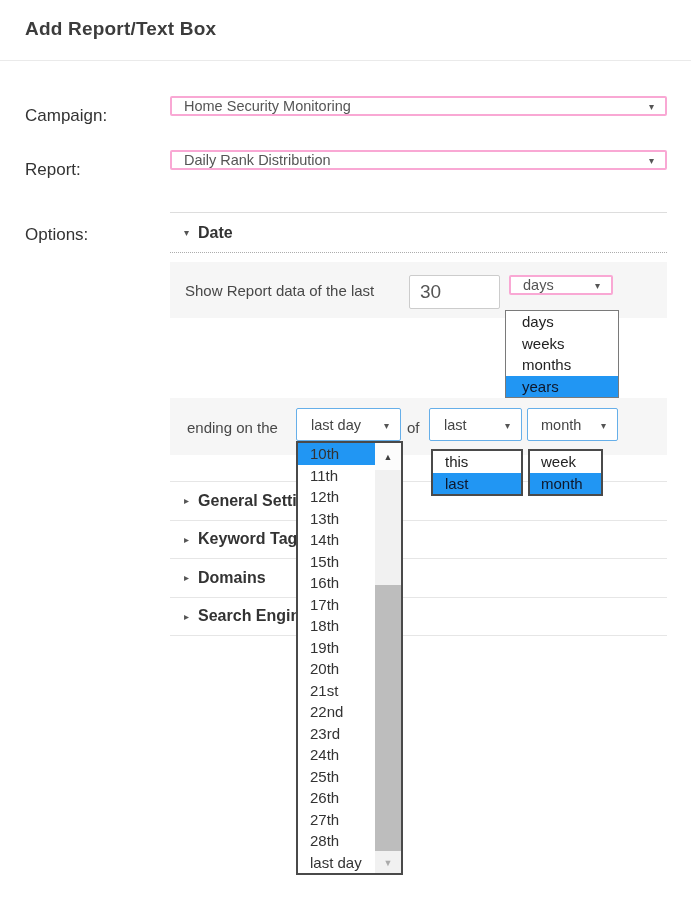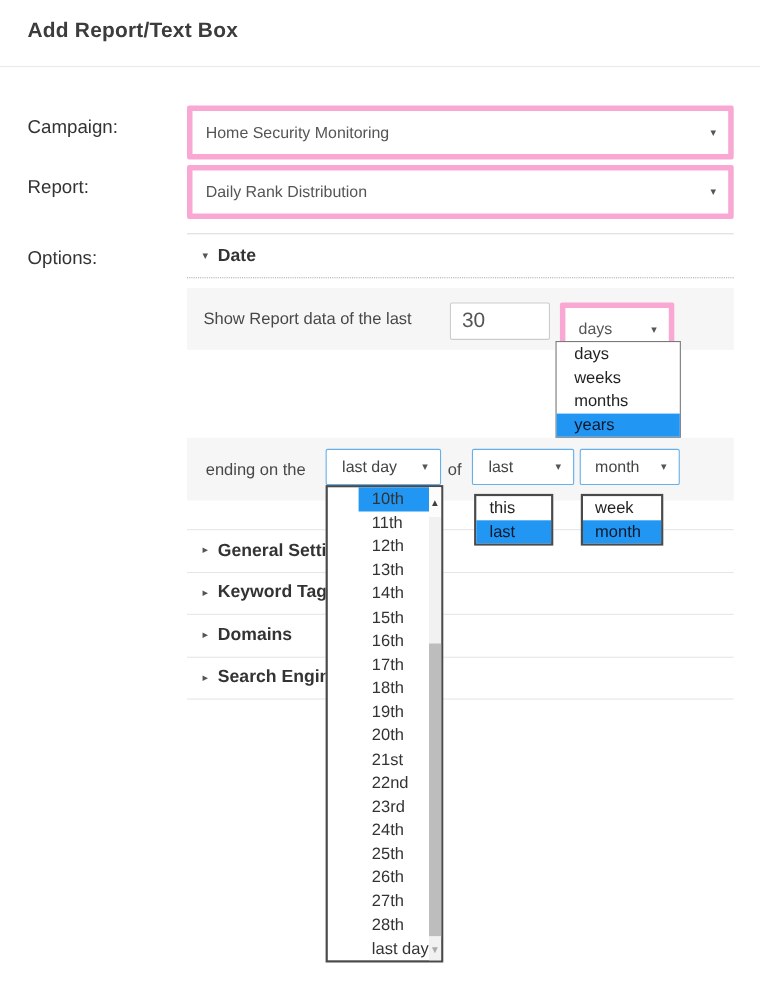--- a/index.html
+++ b/index.html
@@ -6,21 +6,21 @@
   html,body { background:#fff; }
   #app {
     position:relative; width:691px; height:909px; background:#fff; overflow:hidden;
     font-family:"Liberation Sans","DejaVu Sans",sans-serif; color:#333;
   }
   .page-title { position:absolute; left:25px; top:18px; font-size:19px; font-weight:700; color:#3c3c3c; letter-spacing:.2px; }
   .top-divider { position:absolute; left:0; top:60px; width:691px; height:1px; background:#eaeaea; }
 
   .field-label { position:absolute; left:25px; font-size:17px; font-weight:400; color:#333; }
 
-  .select { position:absolute; height:49px; background:#fff; border:5px solid #f9a8d4; border-radius:2px; }
+  .select { position:absolute; height:20px; background:#fff; border:2px solid #f9a8d4; border-radius:2px; }
   .select-value { position:absolute; left:12px; top:50%; transform:translateY(-50%); font-size:14.5px; color:#555; white-space:nowrap; }
   .select-arrow { position:absolute; right:11px; top:50%; transform:translateY(-50%); font-size:10px; color:#555; }
   .select.focused { border:1px solid var(--focus_border,#66afe9); }
   .select.focused .select-value { color:#444; }
 
   .date-header { position:absolute; left:170px; top:212px; width:497px; height:41px;
     border-top:1px solid #ddd; border-bottom:1px dotted #adadad; display:flex; align-items:center; }
   .caret { font-size:10px; color:#555; margin-left:14px; }
   .sec-title { margin-left:9px; font-size:16px; font-weight:700; color:#333; }
 
@@ -30,27 +30,27 @@
   .row-text { position:absolute; font-size:15px; color:#484848; top:50%; transform:translateY(-50%); white-space:nowrap; }
 
   .text-input { position:absolute; height:34px; background:#fff; border:1px solid #ccc; border-radius:2px; }
   .input-value { position:absolute; left:10px; top:50%; transform:translateY(-50%); font-size:19px; color:#555; }
 
   .dropdown { position:absolute; background:#fff; z-index:30; }
   .dd-item { height:21.5px; line-height:21.5px; font-size:15px; color:#222; white-space:nowrap; overflow:hidden; }
   .dd-item.selected { background:var(--highlight,#2196f3); color:#0f172a; }
   .unit-dropdown { left:505px; top:310px; width:114px; border:1px solid #7a7a7a; }
   .unit-dropdown .dd-item { padding-left:16px; }
-  .rel-dropdown { left:431px; top:449px; width:72px; border:2px solid #4a4a4a; }
+  .rel-dropdown { left:431px; top:449px; width:92px; border:2px solid #4a4a4a; }
   .rel-dropdown .dd-item { padding-left:12px; }
   .period-dropdown { left:528px; top:449px; width:75px; border:2px solid #4a4a4a; }
   .period-dropdown .dd-item { padding-left:11px; }
 
   .listbox { position:absolute; left:296px; top:441px; width:107px; height:434px;
-    background:#fff; border:2px solid #4a4a4a; z-index:30; display:flex;padding-left:28px; }
+    background:#fff; border:2px solid #4a4a4a; z-index:30; display:flex; }
   .list-items { flex:1; }
   .list-items .dd-item { padding-left:12px; color:#333; }
   .scrollbar { width:26px; display:flex; flex-direction:column; background:#f1f1f1; }
   .sb-up { height:27px; background:#fcfcfc; display:flex; align-items:center; justify-content:center; }
   .sb-up span { font-size:9px; color:#3f3f3f; }
   .sb-track { flex:1; position:relative; background:#f1f1f1; }
   .sb-thumb { position:absolute; left:0; right:0; top:115px; height:266px; background:#bdbdbd; }
   .sb-down { height:20px; display:flex; align-items:center; justify-content:center; }
   .sb-down span { font-size:9px; color:#aaa; }
 

